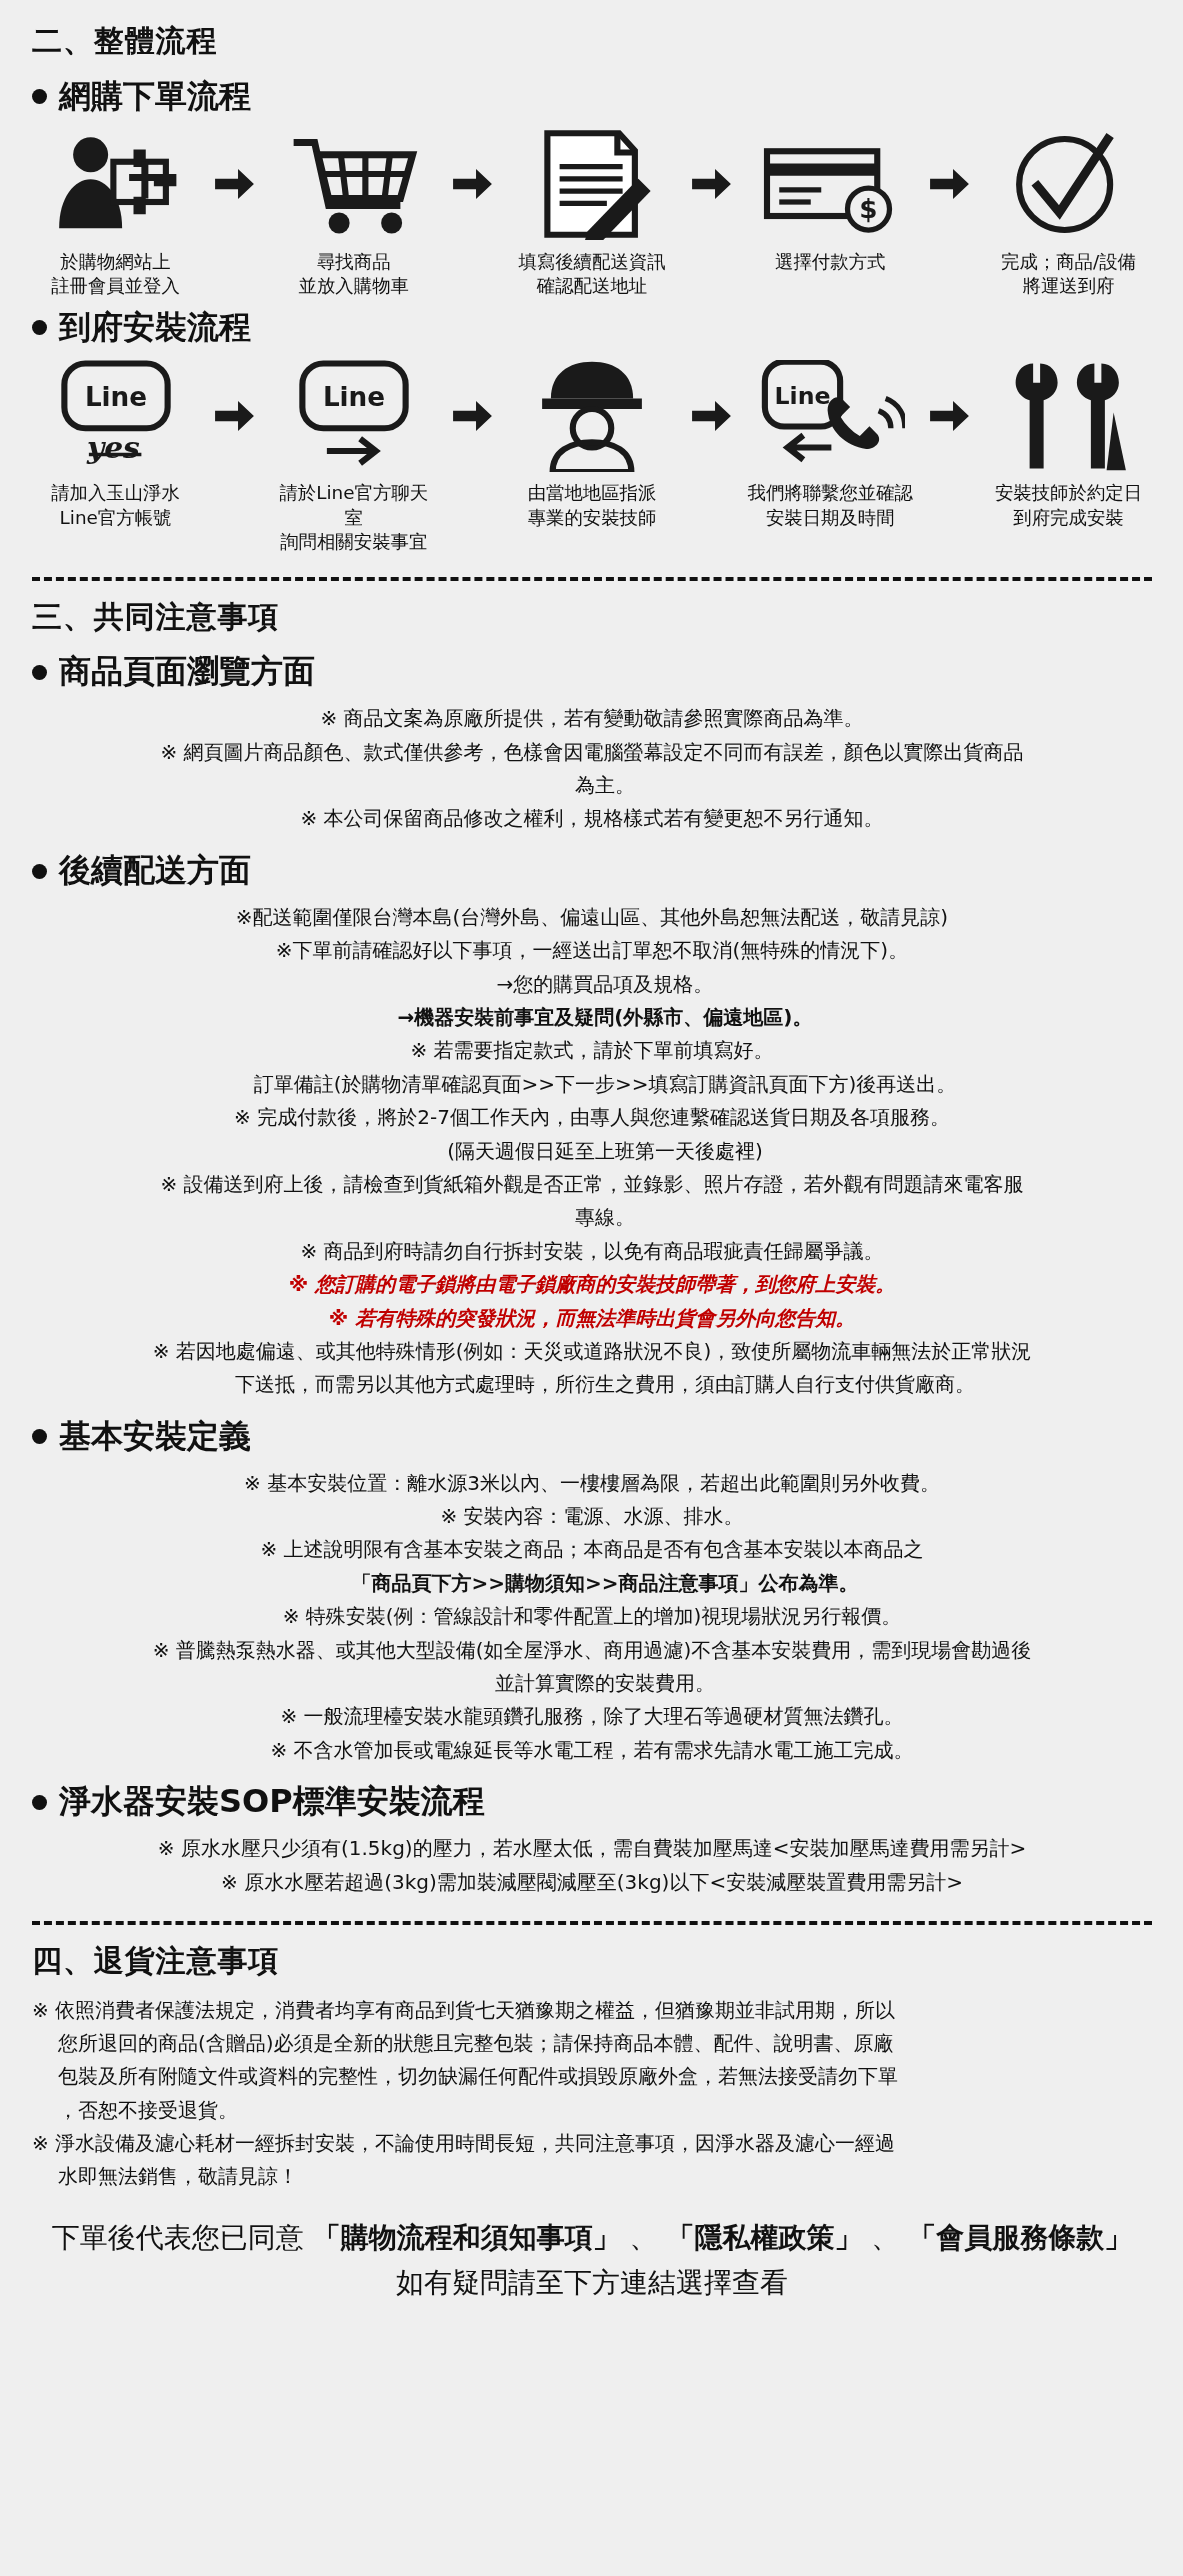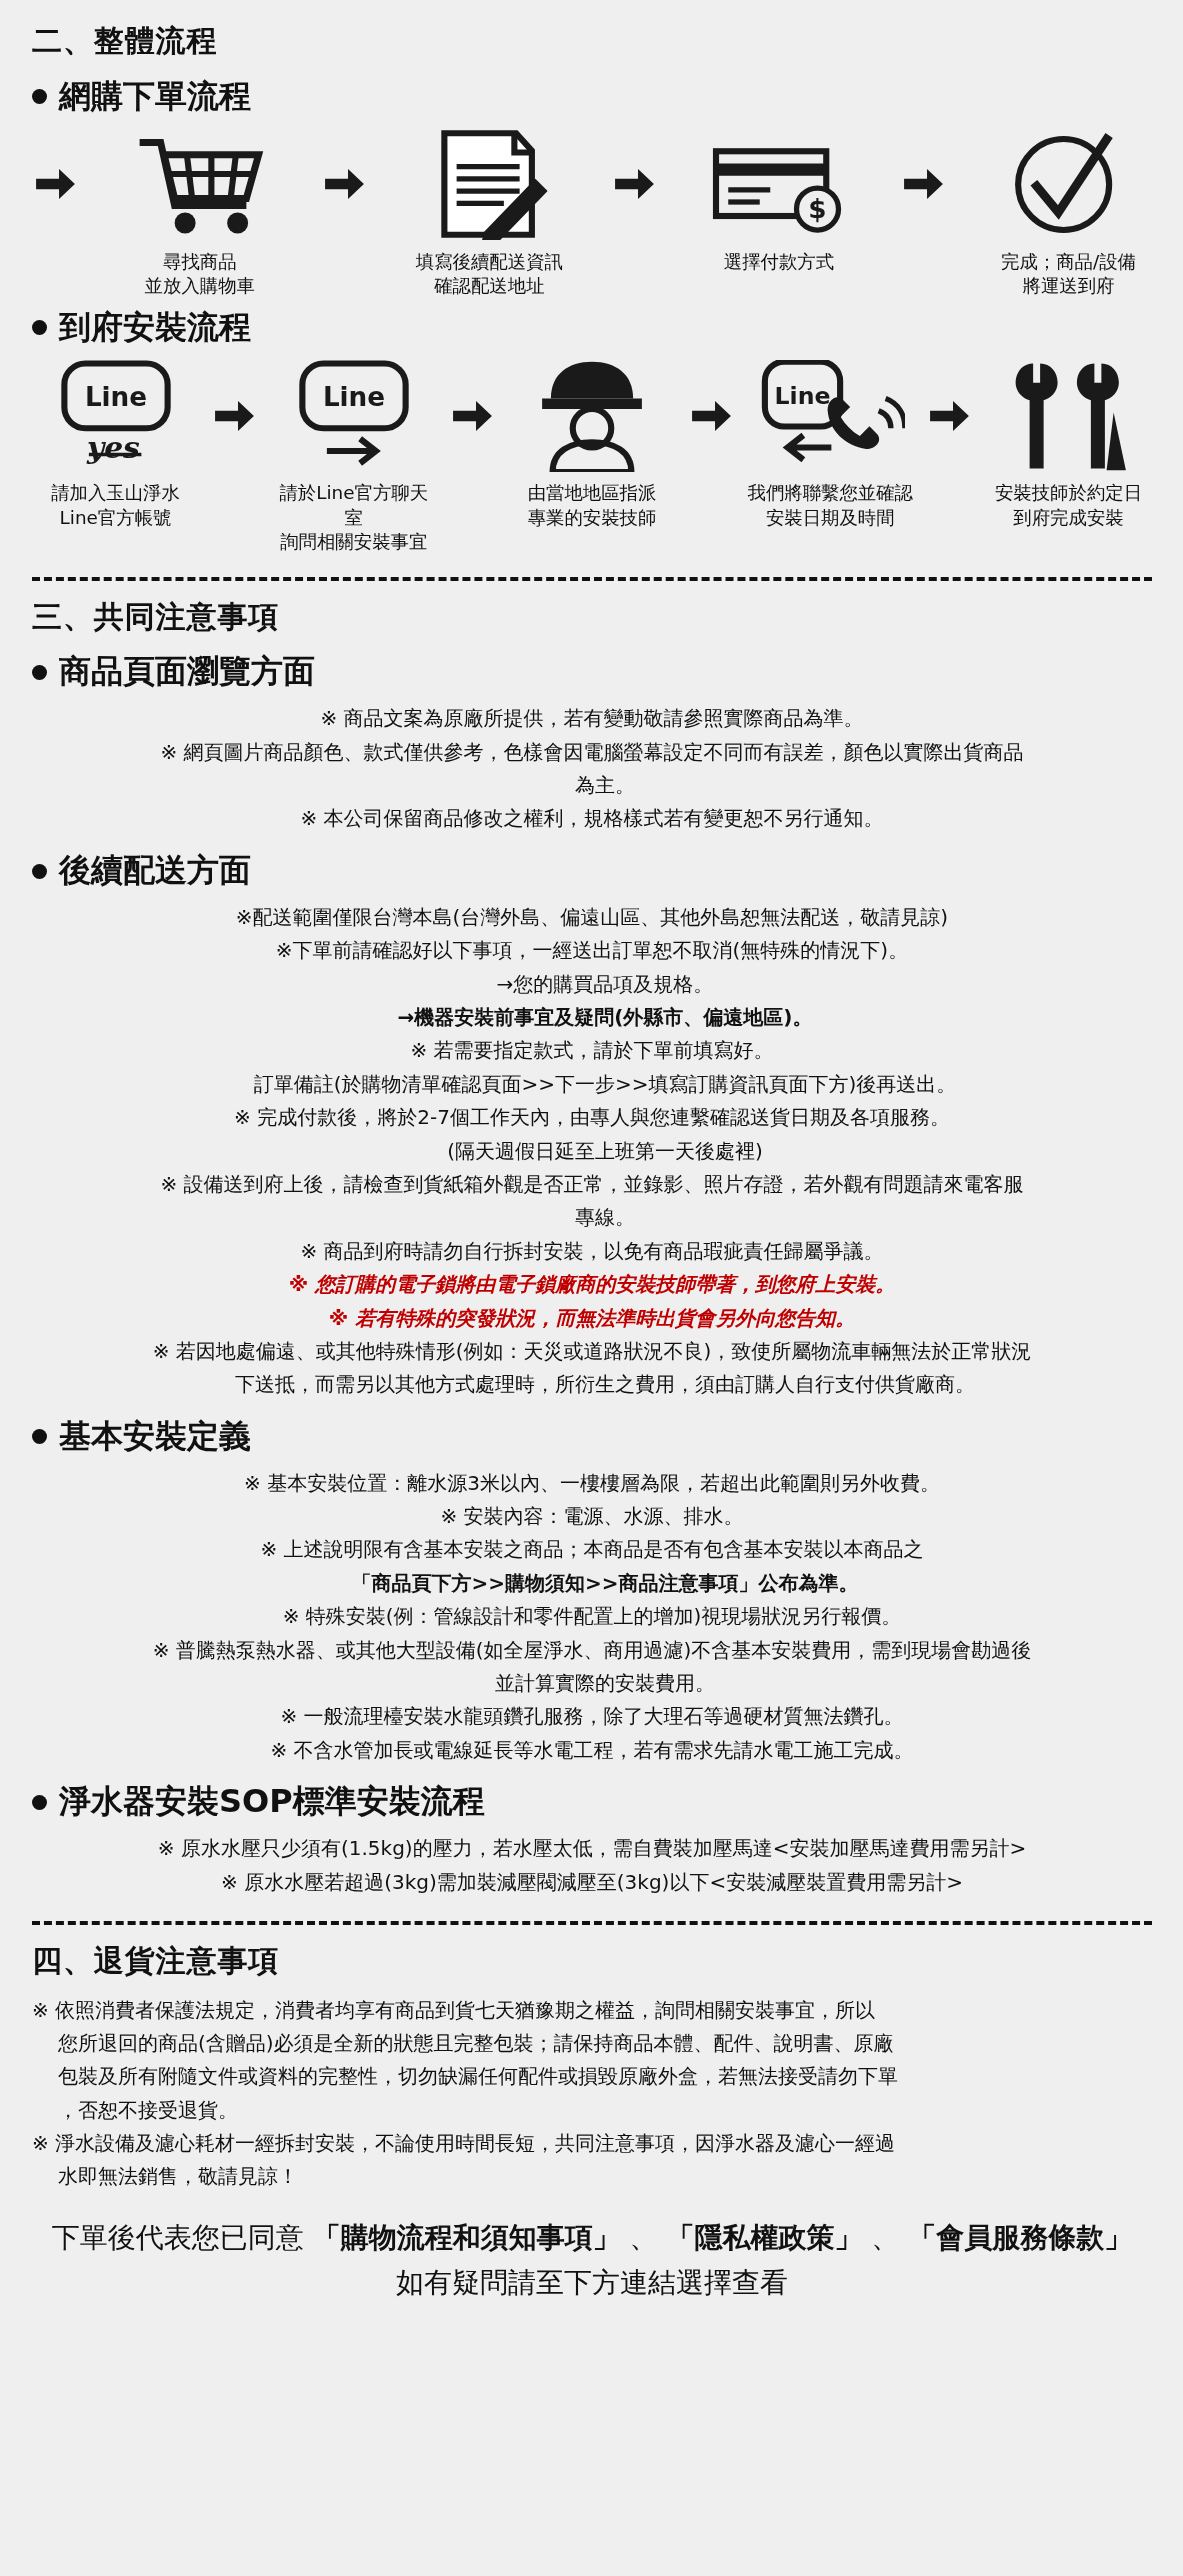--- a/index.html
+++ b/index.html
@@ -92,20 +92,37 @@
 
   <h2 class="sec">二、整體流程</h2>
 
   <div class="bullet-head">
     <span class="dot"></span>
     <span>網購下單流程</span>
   </div>
 
   <div class="flow">
 
+    <div class="step">
+      <div class="icon-box">
+        <svg width="132" height="105" viewBox="0 0 150 120">
+          <circle cx="46" cy="26" r="20" fill="#1a1a1a"></circle>
+          <path d="M10 110 C10 74 28 54 46 54 C64 54 82 74 82 110 Z" fill="#1a1a1a"></path>
+          <rect x="72" y="34" width="60" height="46" fill="none" stroke="#1a1a1a" stroke-width="7"></rect>
+          <rect x="95" y="20" width="14" height="20" fill="#1a1a1a"></rect>
+          <rect x="95" y="74" width="14" height="20" fill="#1a1a1a"></rect>
+          <rect x="118" y="48" width="26" height="14" fill="#1a1a1a"></rect>
+          <rect x="98" y="45" width="20" height="20" fill="#efefef"></rect>
+          <rect x="104" y="34" width="8" height="42" fill="#1a1a1a"></rect>
+          <rect x="90" y="48" width="36" height="8" fill="#1a1a1a"></rect>
+        </svg>
+      </div>
+      <div class="cap">於購物網站上
+註冊會員並登入</div>
+    </div>
 
     <div class="arrow">
       <svg width="39" height="30" viewBox="0 0 44 34">
           <path d="M0 11 H26 V0 L44 17 L26 34 V23 H0 Z" fill="#1a1a1a"></path>
         </svg>
     </div>
 
     <div class="step">
       <div class="icon-box">
         <svg width="132" height="105" viewBox="0 0 150 120">
@@ -345,21 +362,21 @@
       <span class="dot"></span>
       <span>淨水器安裝SOP標準安裝流程</span>
     </div>
     <p class="para">※ 原水水壓只少須有(1.5kg)的壓力，若水壓太低，需自費裝加壓馬達&lt;安裝加壓馬達費用需另計&gt;</p>
     <p class="para">※ 原水水壓若超過(3kg)需加裝減壓閥減壓至(3kg)以下&lt;安裝減壓裝置費用需另計&gt;</p>
   </div>
 
   <hr class="dash">
 
   <h2 class="sec">四、退貨注意事項</h2>
-  <p class="para">※ 依照消費者保護法規定，消費者均享有商品到貨七天猶豫期之權益，詢問相關安裝事宜，所以</p>
+  <p class="para">※ 依照消費者保護法規定，消費者均享有商品到貨七天猶豫期之權益，但猶豫期並非試用期，所以</p>
   <p class="para indent1">您所退回的商品(含贈品)必須是全新的狀態且完整包裝；請保持商品本體、配件、說明書、原廠</p>
   <p class="para indent1">包裝及所有附隨文件或資料的完整性，切勿缺漏任何配件或損毀原廠外盒，若無法接受請勿下單</p>
   <p class="para indent1">，否恕不接受退貨。</p>
   <p class="para">※ 淨水設備及濾心耗材一經拆封安裝，不論使用時間長短，共同注意事項，因淨水器及濾心一經過</p>
   <p class="para indent1">水即無法銷售，敬請見諒！</p>
 
   <div class="footer">
     <div>
       <span>下單後代表您已同意</span>
       <span class="b">「購物流程和須知事項」</span>

